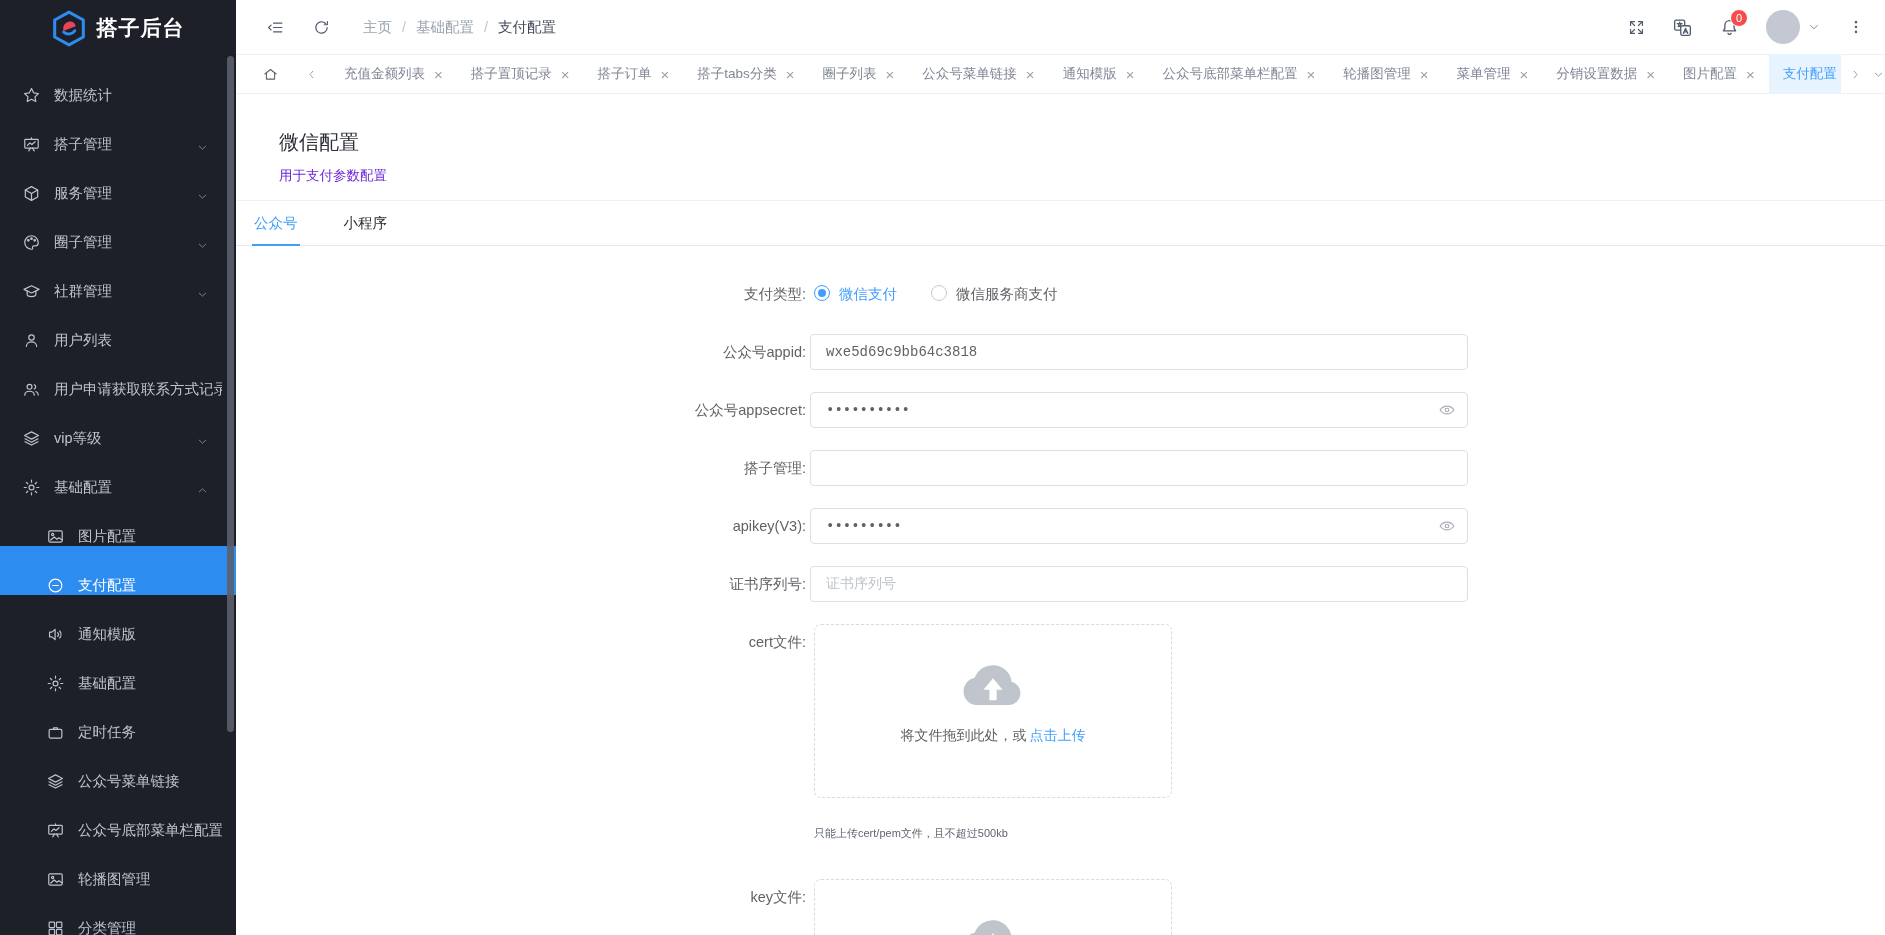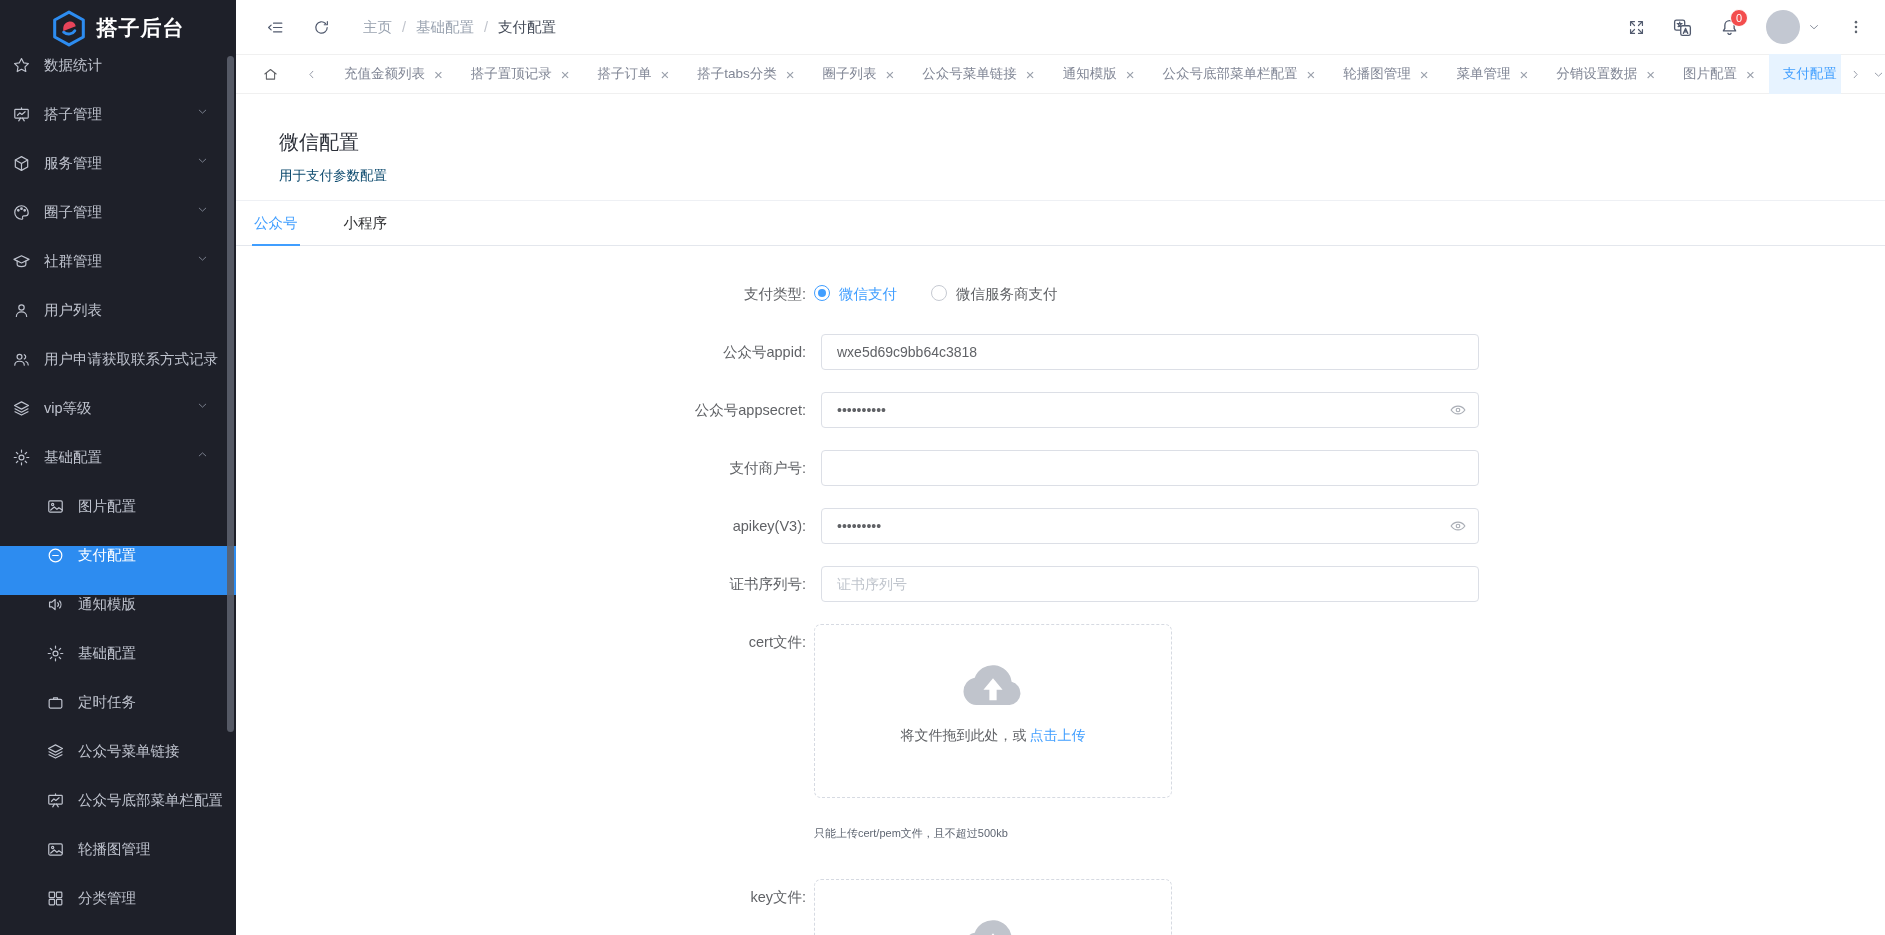--- a/index.html
+++ b/index.html
@@ -4,21 +4,21 @@
 <style>
   * { margin:0; padding:0; box-sizing:border-box; }
   html,body { width:1885px; height:935px; overflow:hidden; }
   body { font-family:"Liberation Sans","DejaVu Sans",sans-serif; background:#fff; color:#303133; }
   #app { position:relative; width:1885px; height:935px; overflow:hidden; }
 
   
   .sidebar { position:absolute; left:0; top:0; width:236px; height:935px; background:#1e2029; overflow:hidden; z-index:5; }
   .logo { height:56px; display:flex; align-items:center; justify-content:center; gap:11px; color:#fff; }
   .logo-text { font-size:21px; font-weight:bold; letter-spacing:1px; }
-  .sb-item { display:flex; align-items:flex-start; height:49px; padding:0 14px 0 12px; color:#bfc3ce; font-size:14.5px; cursor:pointer; white-space:nowrap; overflow:hidden; }
+  .sb-item { display:flex; align-items:flex-end; height:49px; padding:0 14px 0 22px; color:#bfc3ce; font-size:14.5px; cursor:pointer; white-space:nowrap; overflow:hidden; }
   .sb-item .ico { width:19px; height:19px; flex:0 0 19px; margin-right:13px; }
   .sb-item.sb-sub { padding-left:46px; }
   .sb-item.active { background:#2d8cf0; color:#fff; }
   .sb-label { overflow:hidden; text-overflow:clip; }
   .chev { margin-left:auto; width:13px !important; height:13px !important; flex:0 0 13px !important; color:#8d93a1; }
   .sb-scrollbar { position:absolute; right:2px; top:56px; width:7px; height:676px; border-radius:4px; background:#5b5f6b; opacity:.9; }
 
   .ico { display:inline-block; }
   .ico svg { width:100%; height:100%; display:block; }
 
@@ -46,40 +46,40 @@
   .tb-chev.l { margin-right:12px; }
   .tb-chev.r { margin:0 10px 0 8px; }
   #route-tabs { display:flex; align-items:center; flex:1; overflow:hidden; height:40px; }
   .tab { display:flex; align-items:center; gap:9px; padding:0 14px; height:40px; font-size:13.5px; color:#808695; white-space:nowrap; cursor:pointer; }
   .tab-x { font-size:15px; color:#9aa0ab; line-height:1; }
   .tab.active { background:#e7f3ff; color:#409eff; }
 
   .content { position:absolute; top:95px; left:0; right:0; bottom:0; background:#fff; overflow:hidden; }
   .page-header { padding:34px 24px 15px 43px; border-bottom:1px solid #eef0f4; }
   .page-title { font-size:20px; color:#2b2f38; font-weight:400; }
-  .page-sub { margin-top:11px; font-size:13.5px; color:#0c4a6e; }
+  .page-sub { margin-top:11px; font-size:13.5px; color:#6d28d9; }
 
   .form-tabs { display:flex; padding-left:16px; border-bottom:1px solid #e4e7ed; }
   .ftab { font-size:14.5px; color:#303133; padding:13px 2px 12px; margin-right:42px; position:relative; cursor:pointer; }
   .ftab.active { color:#409eff; }
   .ftab.active::after { content:''; position:absolute; left:0; right:0; bottom:-1px; height:2.5px; background:#409eff; }
 
   .form { padding-top:30px; }
   .form-row { display:flex; align-items:center; margin-bottom:22px; }
   .form-label { width:570px; text-align:right; font-size:14.5px; color:#606266; line-height:36px; flex:0 0 570px; }
   .radio-group { margin-left:8px; display:flex; align-items:center; height:36px; }
   .radio { display:flex; align-items:flex-start; cursor:pointer; }
   .radio + .radio { margin-left:34px; }
   .r-dot { width:16px; height:16px; border-radius:50%; border:1.5px solid #c6cad2; background:#fff; position:relative; }
   .r-dot.checked { border-color:#409eff; }
   .r-dot.checked::after { content:''; position:absolute; inset:3px; border-radius:50%; background:#409eff; }
   .r-label { margin-left:9px; font-size:14.5px; color:#606266; }
   .r-label.checked { color:#409eff; }
 
-  .input-wrap { position:relative; margin-left:15px; }
+  .input-wrap { position:relative; margin-left:4px;font-family:Liberation Mono, monospace; }
   .form-input { width:658px; height:36px; border:1px solid #dcdfe6; border-radius:4px; padding:0 15px; font-size:14px; color:#606266; outline:none; font-family:inherit; background:#fff; }
   .form-input::placeholder { color:#bfc4cc; }
   .eye { position:absolute; right:12px; top:9px; width:18px; height:18px; color:#a9adb5; cursor:pointer; }
 
   .upload-row { align-items:flex-start; margin-bottom:0; }
   .up-col { margin-left:8px; }
   .upload-box { width:358px; height:174px; border:1px dashed #d6dae2; border-radius:7px; background:#fff; display:flex; flex-direction:column; align-items:center; cursor:pointer; }
   .cloud { width:64px; height:48px; margin-top:37px; }
   .cloud svg { width:100%; height:100%; }
   .up-text { margin-top:17px; font-size:14px; color:#606266; }
@@ -470,21 +470,21 @@
             <div class="form-row">
               <label class="form-label">公众号appsecret:</label>
               <div class="input-wrap"><input class="form-input" value="••••••••••" style=""><span class="ico eye">
                   <svg viewBox="0 0 24 24" fill="none" stroke="currentColor" stroke-width="1.5" stroke-linecap="round" stroke-linejoin="round">
                     <path d="M2.8 12S6.2 6.8 12 6.8 21.2 12 21.2 12 17.8 17.2 12 17.2 2.8 12 2.8 12z"></path>
                     <circle cx="12" cy="12" r="2.4"></circle>
                   </svg>
                 </span></div>
             </div>
             <div class="form-row">
-              <label class="form-label">支付商户号:</label>
+              <label class="form-label">搭子管理:</label>
               <div class="input-wrap"><input class="form-input" style=""></div>
             </div>
             <div class="form-row">
               <label class="form-label">apikey(V3):</label>
               <div class="input-wrap"><input class="form-input" value="•••••••••" style=""><span class="ico eye">
                   <svg viewBox="0 0 24 24" fill="none" stroke="currentColor" stroke-width="1.5" stroke-linecap="round" stroke-linejoin="round">
                     <path d="M2.8 12S6.2 6.8 12 6.8 21.2 12 21.2 12 17.8 17.2 12 17.2 2.8 12 2.8 12z"></path>
                     <circle cx="12" cy="12" r="2.4"></circle>
                   </svg>
                 </span></div>

